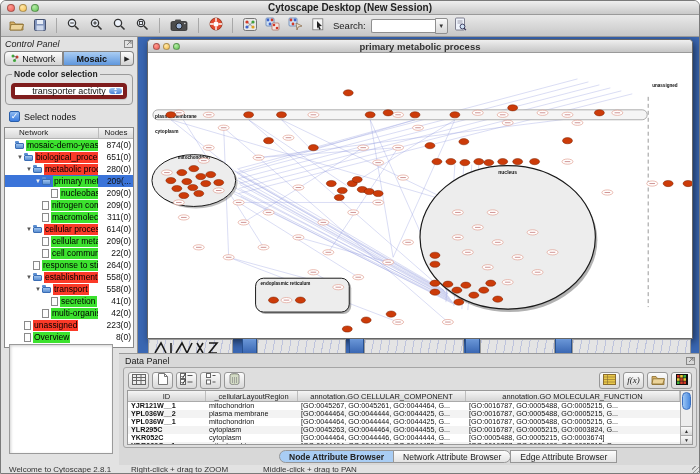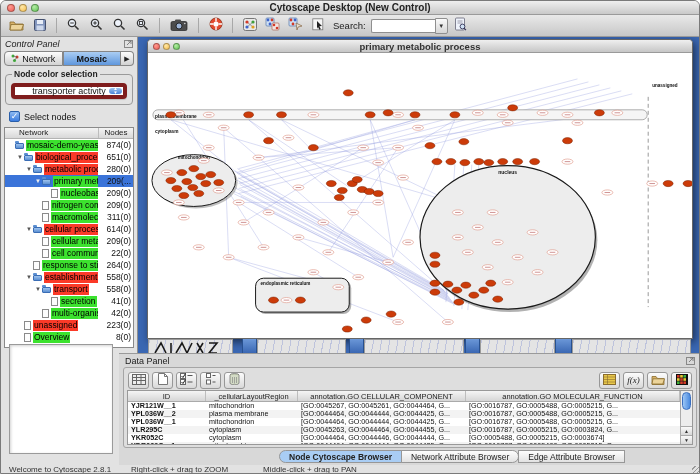--- a/index.html
+++ b/index.html
@@ -150,21 +150,21 @@
 <body>
 
 <div id="app">
 
   <div class="titlebar">
     <div class="lights">
       <div class="light r"></div>
       <div class="light y"></div>
       <div class="light g"></div>
     </div>
-    <div class="wtitle">Cytoscape Desktop (New Control)</div>
+    <div class="wtitle">Cytoscape Desktop (New Session)</div>
   </div>
 
   <div class="toolbar">
     <div class="tb">
         <span><svg width="15" height="12">
             <path d="M1 3h4l1.5 2H14v6H1z" fill="#d9b36a" stroke="#8a6d2f" stroke-width=".8"></path>
             <path d="M2 5.5h12.5L12.5 11H1z" fill="#ecd49a" stroke="#8a6d2f" stroke-width=".8"></path>
           </svg></span>
       </div>
     <div class="tb">
@@ -861,21 +861,21 @@
         <div class="dp-scroll">
           <div class="thumb"></div>
           <div class="sp"></div>
           <div class="sb">▲</div>
           <div class="sb">▼</div>
         </div>
       </div>
     </div>
     <div class="dp-tabs">
       <div class="dp-tab first sel">
-          <span>Node Cytoscape Browser</span>
+          <span>Node Attribute Browser</span>
         </div>
       <div class="dp-tab last">
           <span>Network Attribute Browser</span>
         </div>
       <div class="dp-tab">
           <span>Edge Attribute Browser</span>
         </div>
     </div>
   </div>
 

